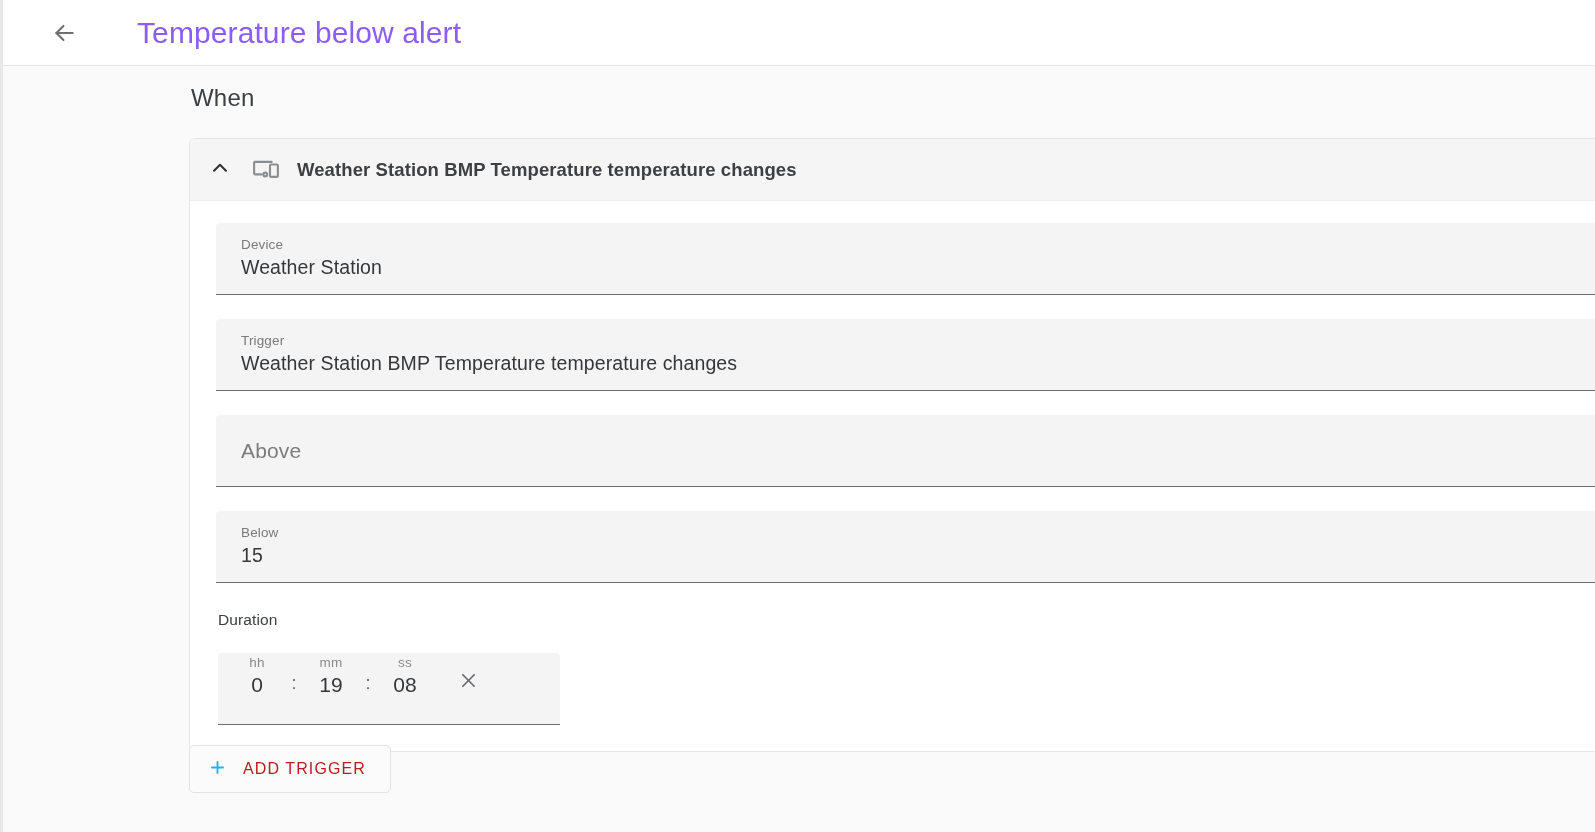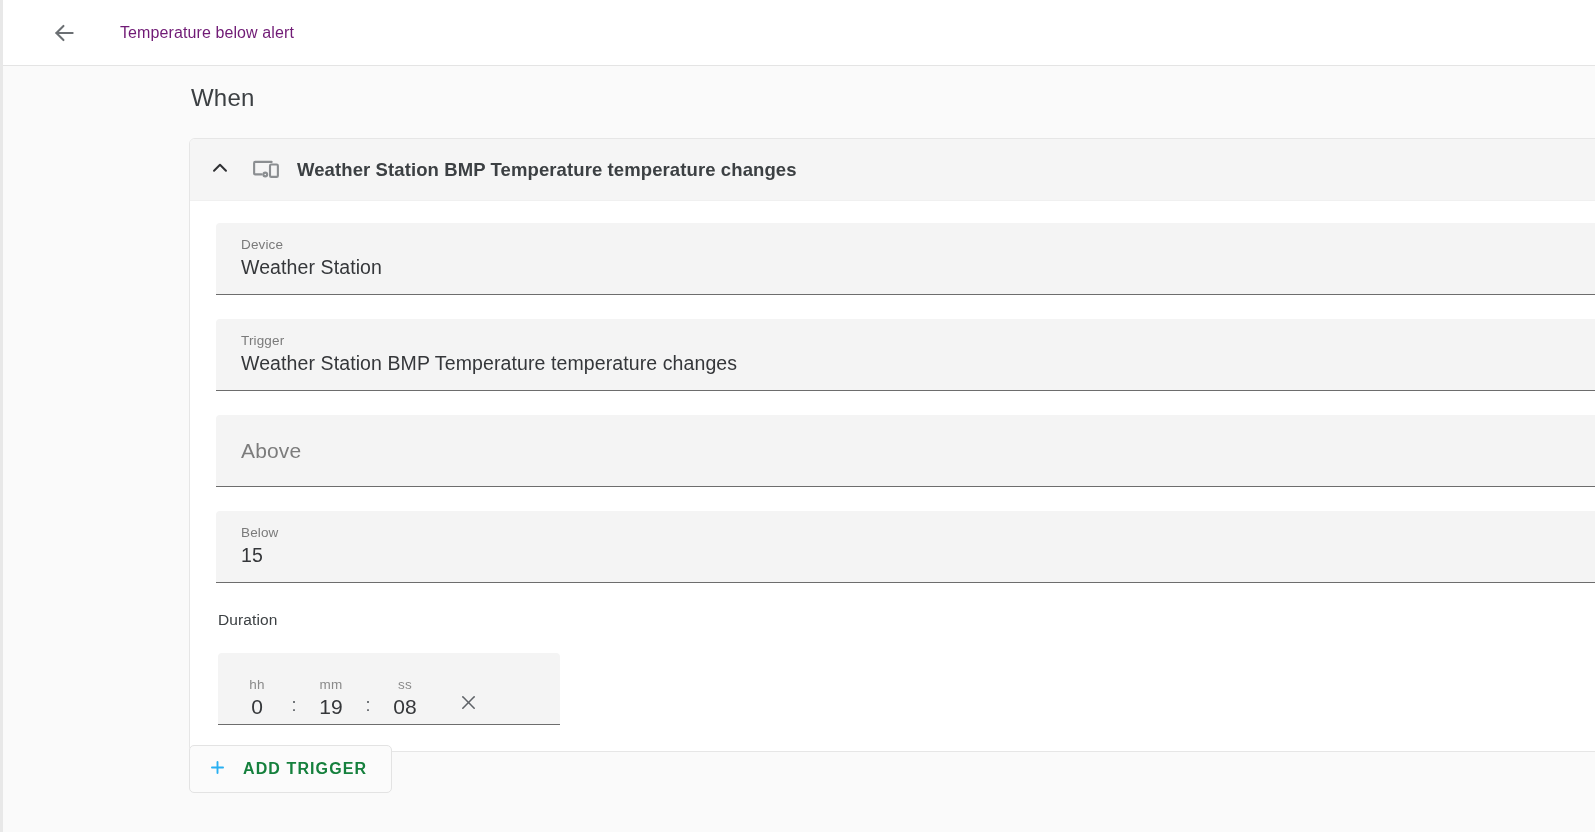--- a/index.html
+++ b/index.html
@@ -37,24 +37,24 @@
     background: transparent;
     display: flex;
     align-items: center;
     justify-content: center;
     border-radius: 50%;
     cursor: pointer;
     padding: 0;
   }
   .back-btn svg { display: block; }
   .toolbar-title {
-    margin-left: 32px;
-    font-size: 16px;
+    margin-left: 49px;
+    font-size: 30px;
     font-weight: 400;
-    color: #701a75;
+    color: #8b5cf6;
     letter-spacing: .1px;
     white-space: nowrap;
   }
 
   
   .content {
     position: absolute;
     top: 66px; left: 0; right: 0; bottom: 0;
     background: #fafafa;
     overflow: hidden;
@@ -164,21 +164,21 @@
   }
   .duration-field {
     position: relative;
     width: 342px;
     height: 72px;
     background: #f4f4f4;
     border-radius: 4px 4px 0 0;
     border-bottom: 1px solid #6d6d6d;
     display: flex;
     align-items: flex-end;
-    padding: 0 0 4px 0;
+    padding: 0 0 26px 0;
   }
   .time-seg {
     width: 54px;
     text-align: center;
     display: flex;
     flex-direction: column;
     align-items: center;
     cursor: text;
   }
   .time-seg:first-child { margin-left: 12px; }
@@ -221,23 +221,23 @@
     border: 1px solid #e3e3e3;
     border-radius: 5px;
     display: flex;
     align-items: center;
     gap: 16px;
     cursor: pointer;
     font-family: inherit;
   }
   .add-trigger-btn .btn-label {
     font-size: 16px;
-    font-weight: 700;
+    font-weight: 400;
     letter-spacing: 1.1px;
-    color: #15803d;
+    color: #b91c1c;
   }
 </style>
 </head>
 <body>
 
 <div id="app">
 
   <div class="toolbar">
     <button class="back-btn">
       <span>

